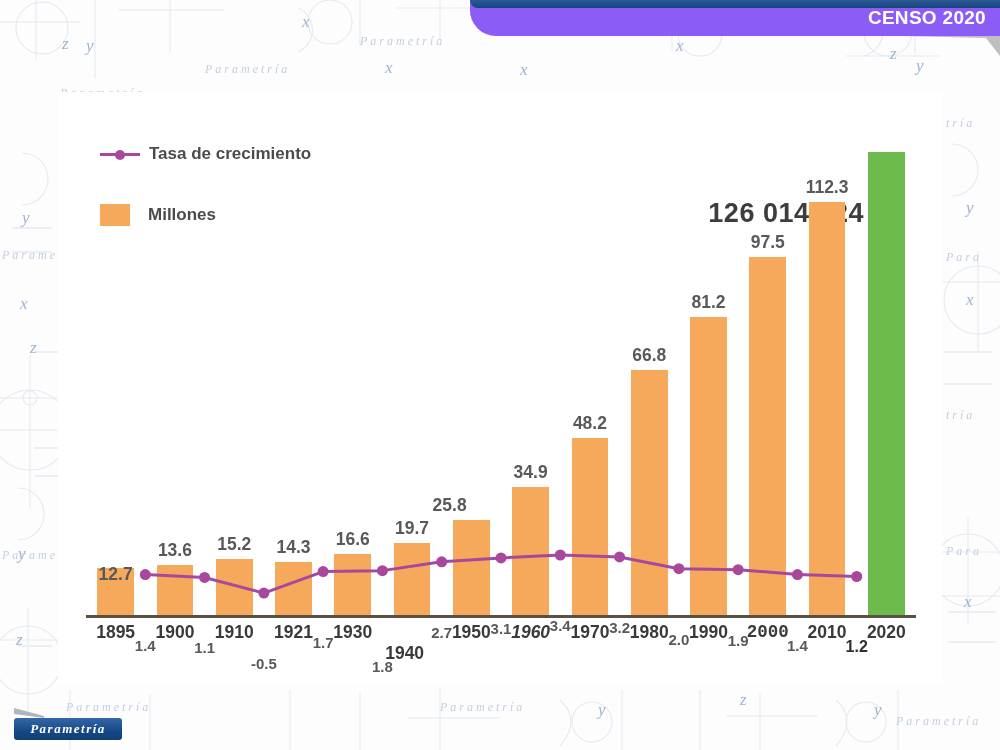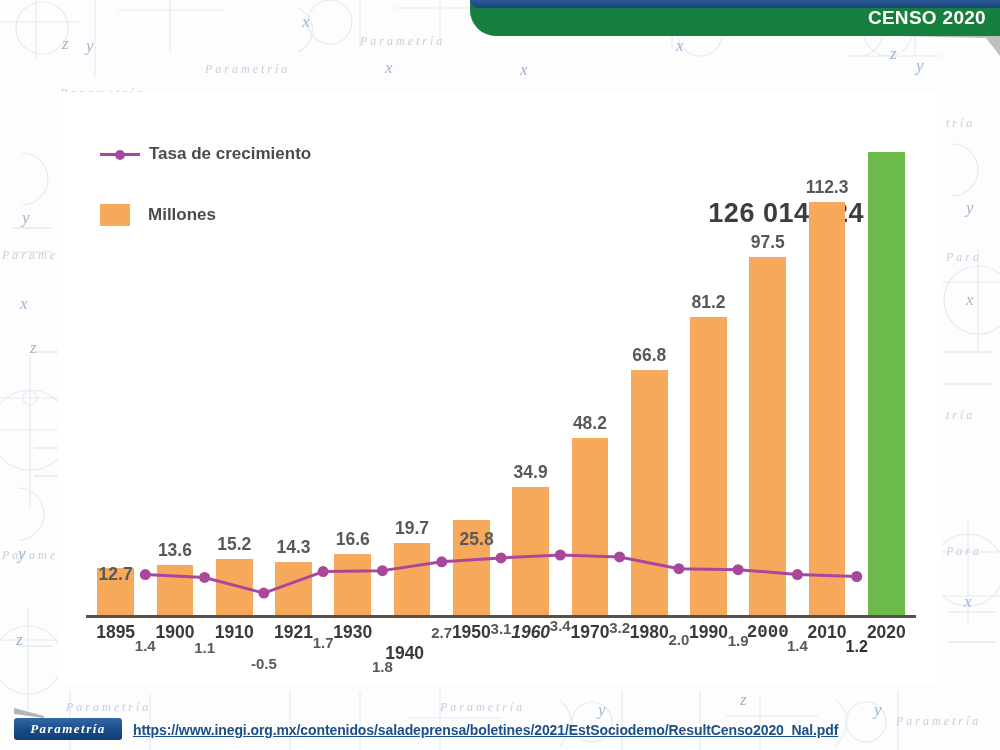--- a/index.html
+++ b/index.html
@@ -19,21 +19,21 @@
     font-size:12px;white-space:nowrap;
   }
   .wm-letter{
     position:absolute;font-family:"Liberation Serif", serif;
     font-style:italic;color:#9fb4d0;font-size:17px;
   }
 
   
   .banner{
     position:absolute;top:0;left:470px;width:530px;height:36px;
-    background:#15803d;z-index:6;
+    background:#8b5cf6;z-index:6;
     border-bottom-left-radius:26px;
     box-shadow:0 1px 0 #0f3161 inset;
   }
   .banner-sheen{
     position:absolute;left:0;top:0;width:100%;height:8px;
     background:linear-gradient(180deg,#2b5a96,#17457e);
     border-bottom-left-radius:26px;
   }
   .banner-title{
     position:absolute;right:14px;top:7px;
@@ -262,21 +262,21 @@
           <div class="bar-val" style="left: 59.2857px; width: 59.2857px; top: 448.031px;">13.6</div>
           <div class="bar" style="left: 129.836px; width: 36.7571px; height: 55.8478px;"></div>
           <div class="bar-val" style="left: 118.571px; width: 59.2857px; top: 442.152px;">15.2</div>
           <div class="bar" style="left: 189.121px; width: 36.7571px; height: 52.541px;"></div>
           <div class="bar-val" style="left: 177.857px; width: 59.2857px; top: 445.459px;">14.3</div>
           <div class="bar" style="left: 248.407px; width: 36.7571px; height: 60.9916px;"></div>
           <div class="bar-val" style="left: 237.143px; width: 59.2857px; top: 437.008px;">16.6</div>
           <div class="bar" style="left: 307.693px; width: 36.7571px; height: 72.3816px;"></div>
           <div class="bar-val" style="left: 296.429px; width: 59.2857px; top: 425.618px;">19.7</div>
           <div class="bar" style="left: 366.979px; width: 36.7571px; height: 94.7942px;"></div>
-          <div class="bar-val" style="left: 361px; width: 59.2857px; top: 403.206px; margin-top: 34px;">25.8</div>
+          <div class="bar-val" style="left: 334px; width: 59.2857px; top: 403.206px;">25.8</div>
           <div class="bar" style="left: 426.264px; width: 36.7571px; height: 128.229px;"></div>
           <div class="bar-val" style="left: 415px; width: 59.2857px; top: 369.771px;">34.9</div>
           <div class="bar" style="left: 485.55px; width: 36.7571px; height: 177.096px;"></div>
           <div class="bar-val" style="left: 474.286px; width: 59.2857px; top: 320.904px;">48.2</div>
           <div class="bar" style="left: 544.836px; width: 36.7571px; height: 245.436px;"></div>
           <div class="bar-val" style="left: 533.571px; width: 59.2857px; top: 252.564px;">66.8</div>
           <div class="bar" style="left: 604.121px; width: 36.7571px; height: 298.345px;"></div>
           <div class="bar-val" style="left: 592.857px; width: 59.2857px; top: 199.655px;">81.2</div>
           <div class="bar" style="left: 663.407px; width: 36.7571px; height: 358.234px;"></div>
           <div class="bar-val" style="left: 652.143px; width: 59.2857px; top: 139.766px;">97.5</div>
@@ -333,15 +333,14 @@
       <div class="rate-val emph" style="left: 768.714px; width: 60px; top: 546.488px;">1.2</div>
     </div>
 
   <div class="footer">
     <svg class="para-fold" viewBox="0 0 30 10" xmlns="http://www.w3.org/2000/svg">
       <path d="M0 0 L30 8 L30 10 L0 6 Z" fill="#9aa3ad" opacity=".8"></path>
     </svg>
     <div class="para-badge">
       <span>Parametría</span>
     </div>
-    <a class="footer-url" href="#">https://www.inegi.org.mx/contenidos/saladeprensa/boletines/2021/EstSociodemo/ResultCenso2020_Nal.pdf</a>
   </div>
 </div>
 
 </body></html>

